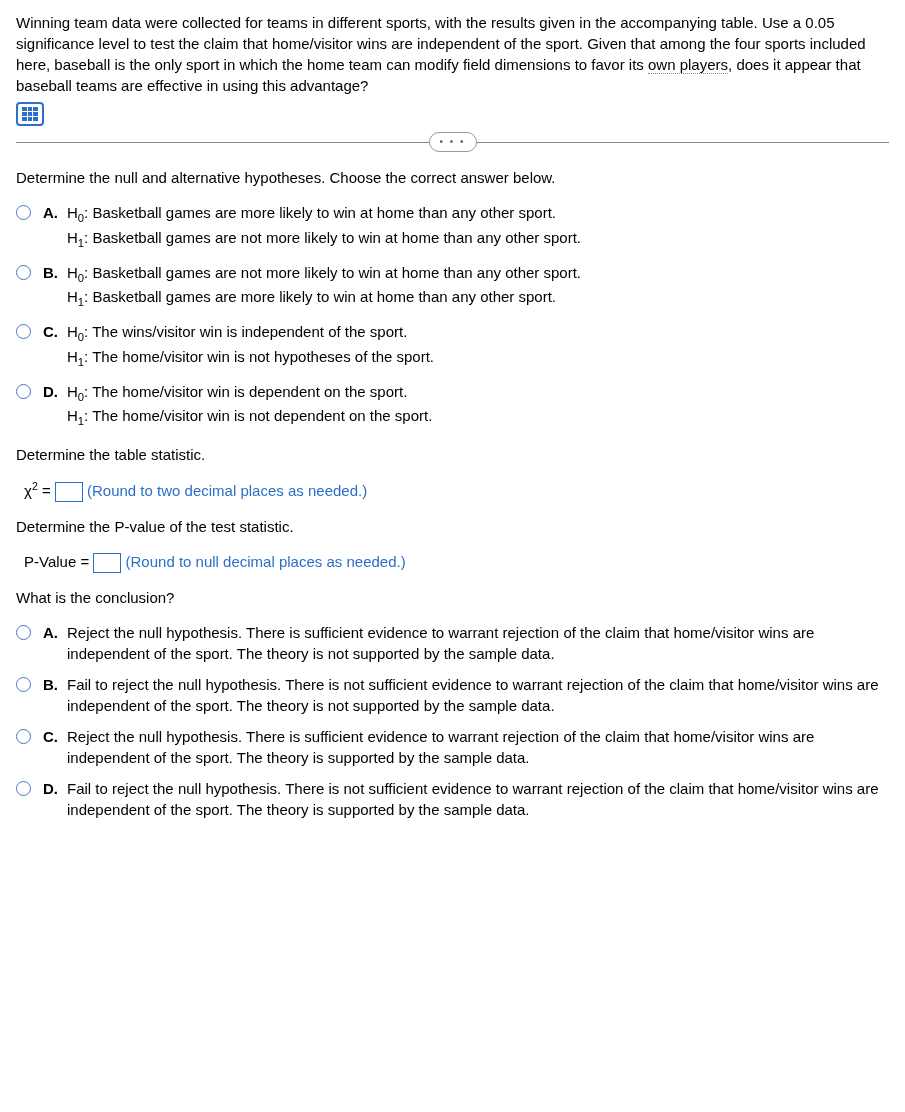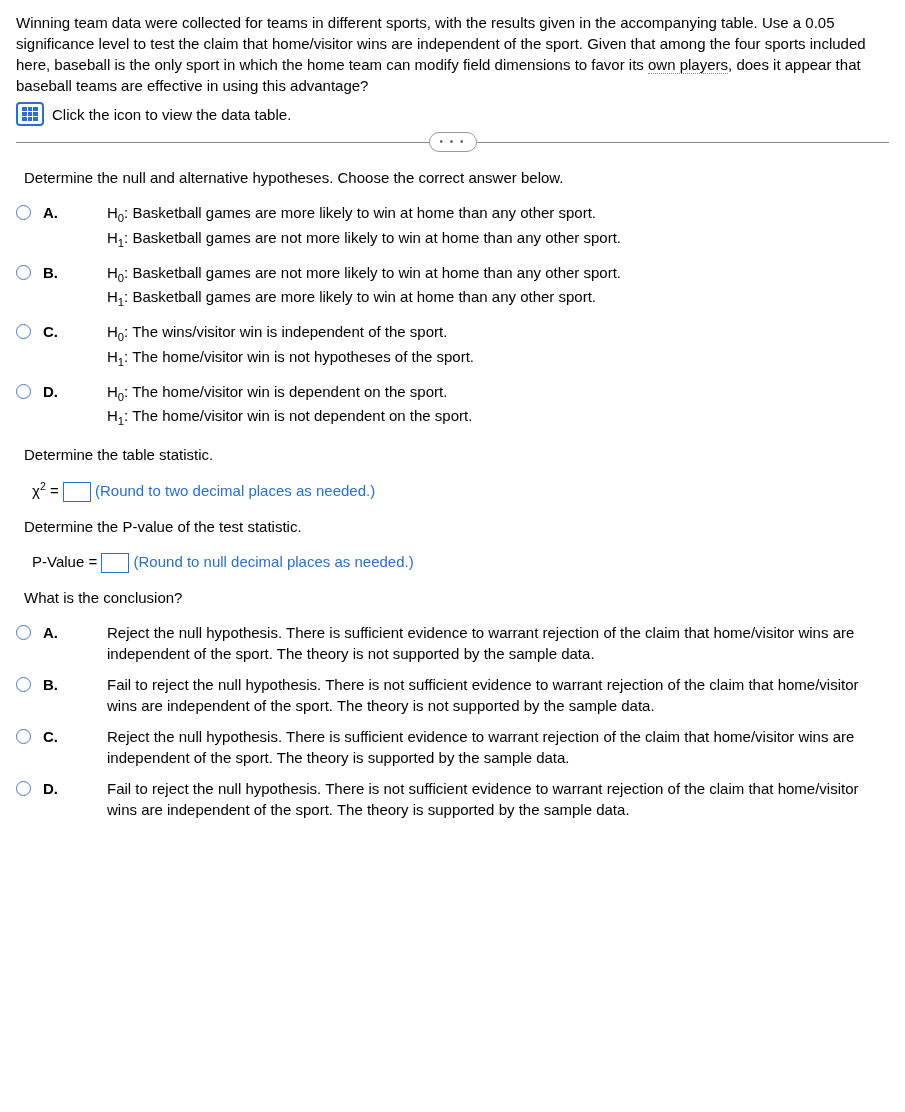--- a/index.html
+++ b/index.html
@@ -30,30 +30,30 @@
   }
   .grid-icon span { background: #2a6fc9; }
   .divider-wrap { position: relative; margin: 16px 0 24px 0; }
   .divider-line { border-top: 1px solid #888; }
   .divider-bubble {
     position: absolute; left: 50%; top: -10px; transform: translateX(-50%);
     width: 48px; height: 20px; border: 1px solid #999; border-radius: 10px;
     background: #fff; display:flex; align-items:center; justify-content:center;
     color:#666; font-size:10px; letter-spacing:2px;
   }
-  .section { margin: 14px 8px; }
+  .section { margin: 14px 0; }
   .options { margin-top: 14px; }
   .opt-row { display: flex; align-items: flex-start; margin: 10px 0; }
   .radio {
     width: 15px; height: 15px; border: 1.5px solid #4a78c6; border-radius: 50%;
     flex: 0 0 15px; margin-top: 3px; margin-right: 12px;
   }
   .opt-label { font-weight: bold; margin-right: 6px; min-width: 18px;}
-  .opt-text { flex: 1; margin-left: 40px; }
-  .stat-row { margin: 14px 16px; }
+  .opt-text { flex: 1; }
+  .stat-row { margin: 14px 8px; }
   .input-box {
     display: inline-block; width: 28px; height: 20px;
     border: 1px solid #2a6fc9; background:#fff; vertical-align: middle;
   }
   .note { color: #2a6fc9; }
   .chi-sup { position: relative; }
   sup { font-size: 0.7em; }
   sub { font-size: 0.75em; }
 </style>
 </head>
@@ -70,21 +70,20 @@
         <span></span>
         <span></span>
       <span></span>
         <span></span>
         <span></span>
       <span></span>
         <span></span>
         <span></span>
     </div>
   </div>
-  <span>Click the icon to view the data table.</span>
 </div>
 
 <div class="divider-wrap">
   <div class="divider-line"></div>
   <div class="divider-bubble">• • •</div>
 </div>
 
 <div class="section">Determine the null and alternative hypotheses. Choose the correct answer below.</div>
 
 <div class="options">

